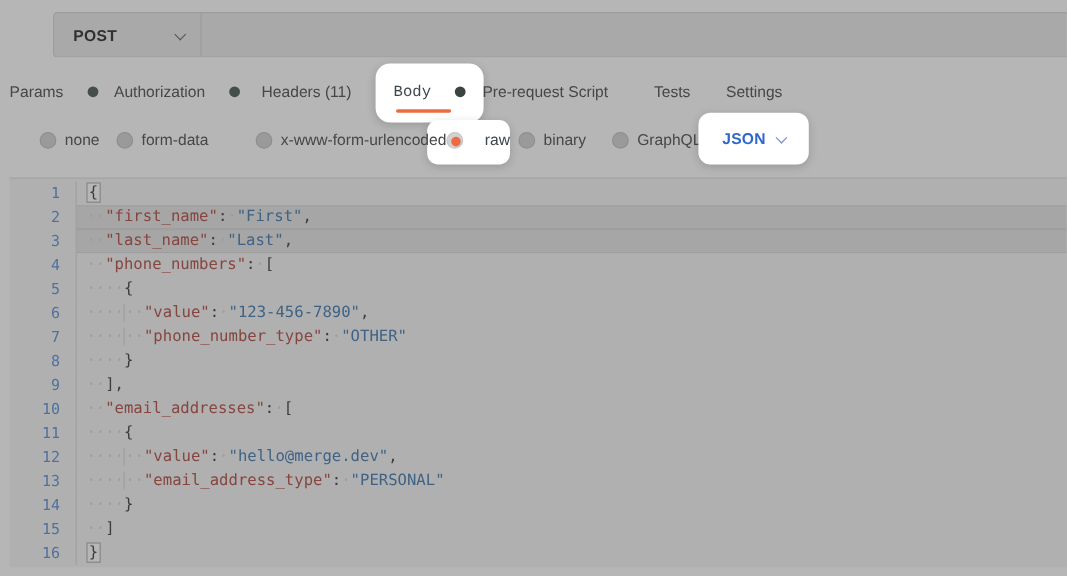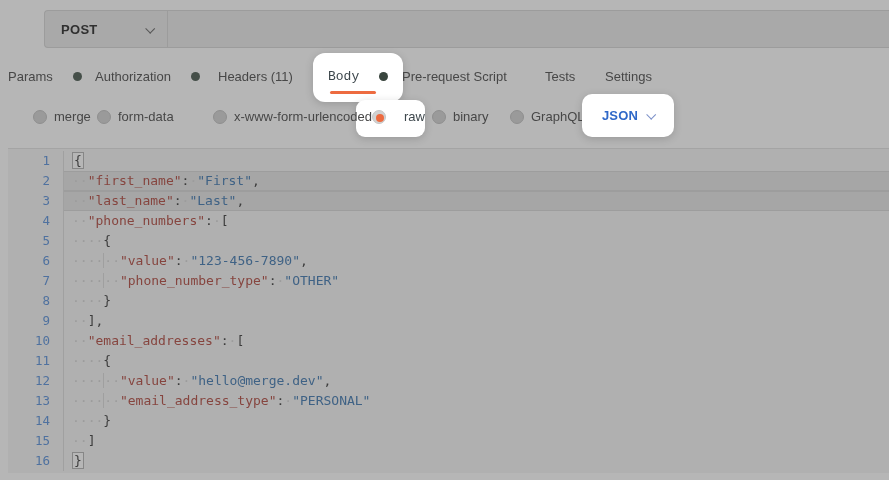--- a/index.html
+++ b/index.html
@@ -186,21 +186,21 @@
     </div>
     <div class="tab">
       <span>Settings</span>
     </div>
   </div>
 <div class="tab-underline"></div>
 
 <div class="radios" id="radios">
     <div class="radio-item">
       <span class="radio-circle"></span>
-      <span>merge</span>
+      <span>none</span>
     </div>
     <div class="radio-item">
       <span class="radio-circle"></span>
       <span>form-data</span>
     </div>
     <div class="radio-item">
       <span class="radio-circle"></span>
       <span>x-www-form-urlencoded</span>
     </div>
     <div class="radio-item selected">

